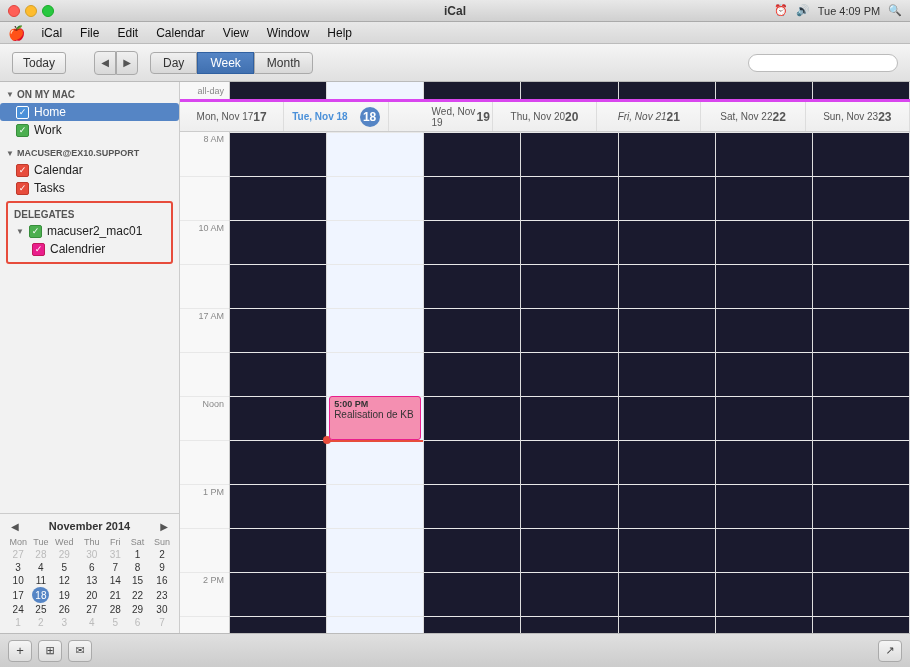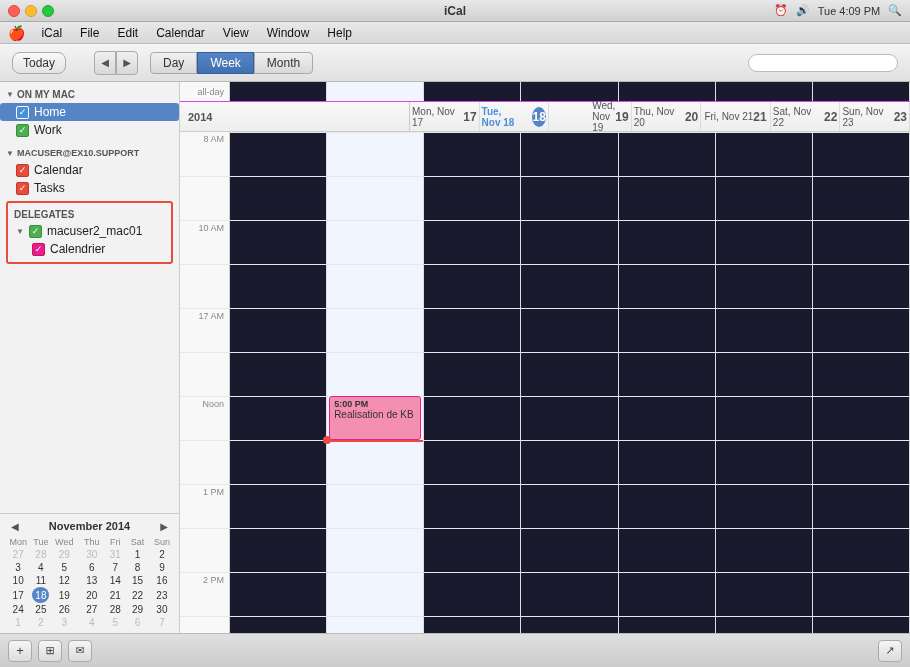--- a/index.html
+++ b/index.html
@@ -42,21 +42,21 @@
       background: linear-gradient(to bottom, #f5f5f5, #e0e0e0);
       border-bottom: 1px solid #bbb;
       display: flex;
       align-items: center;
       padding: 0 12px;
       gap: 8px;
     }
     .toolbar-today {
       background: linear-gradient(to bottom, #f9f9f9, #e2e2e2);
       border: 1px solid #aaa;
-      border-radius: 8px;
+      border-radius: 3px;
       padding: 3px 10px;
       font-size: 12px;
       cursor: pointer;
       color: #333;
     }
     .toolbar-nav { display: flex; align-items: center; margin-left: 20px; }
     .toolbar-arrow {
       background: linear-gradient(to bottom, #f0f0f0, #d8d8d8);
       border: 1px solid #aaa;
       width: 22px; height: 24px;
@@ -212,21 +212,21 @@
 
     .cal-days-grid { display: flex; flex: 1; }
     .cal-day-col {
       flex: 1; border-right: 1px solid #ddd;
       position: relative; min-height: 616px;
     }
     .cal-day-col.today-col { background: #f0f5ff; }
     .hour-line { height: 44px; border-top: 1px solid #e8e8e8; }
 
     
-    .allday-row { display: flex; border-bottom: 1px solid #d946ef; flex-shrink: 0; height: 20px; }
+    .allday-row { display: flex; border-bottom: 3px solid #d946ef; flex-shrink: 0; height: 20px; }
     .allday-label {
       width: 50px; flex-shrink: 0; background: #f8f8f8;
       border-right: 1px solid #ccc; display: flex;
       align-items: center; justify-content: flex-end;
       padding-right: 5px; font-size: 9px; color: #888;
     }
     .allday-days { flex: 1; display: flex; }
     .allday-day { flex: 1; border-right: 1px solid #ddd; }
     .allday-day.today-col { background: #f0f5ff; }
 
@@ -448,40 +448,39 @@
         <div class="allday-day today-col"></div>
         <div class="allday-day"></div>
         <div class="allday-day"></div>
         <div class="allday-day"></div>
         <div class="allday-day"></div>
         <div class="allday-day"></div>
       </div>
     </div>
 
     <div class="cal-header">
-      <div class="cal-header-year">2014</div>
       <div class="cal-header-days" id="day-headers-container">
           <div class="cal-day-header">
             <span style="font-size: 10px;">Mon, Nov 17</span>
             <span class="cal-day-num">17</span>
           </div>
           <div class="cal-day-header today">
             <span style="font-size: 10px;">Tue, Nov 18</span>
             <span class="cal-day-num today-num">18</span>
           </div>
           <div class="cal-day-header">
             <span style="font-size: 10px; margin-left: 41px;">Wed, Nov 19</span>
             <span class="cal-day-num">19</span>
           </div>
           <div class="cal-day-header">
             <span style="font-size: 10px;">Thu, Nov 20</span>
             <span class="cal-day-num">20</span>
           </div>
           <div class="cal-day-header">
-            <span style="font-size: 10px;">Fri, Nov 21</span>
+            <span style="font-size: 10px; font-style: italic;">Fri, Nov 21</span>
             <span class="cal-day-num">21</span>
           </div>
           <div class="cal-day-header">
             <span style="font-size: 10px;">Sat, Nov 22</span>
             <span class="cal-day-num">22</span>
           </div>
           <div class="cal-day-header">
             <span style="font-size: 10px;">Sun, Nov 23</span>
             <span class="cal-day-num">23</span>
           </div>

